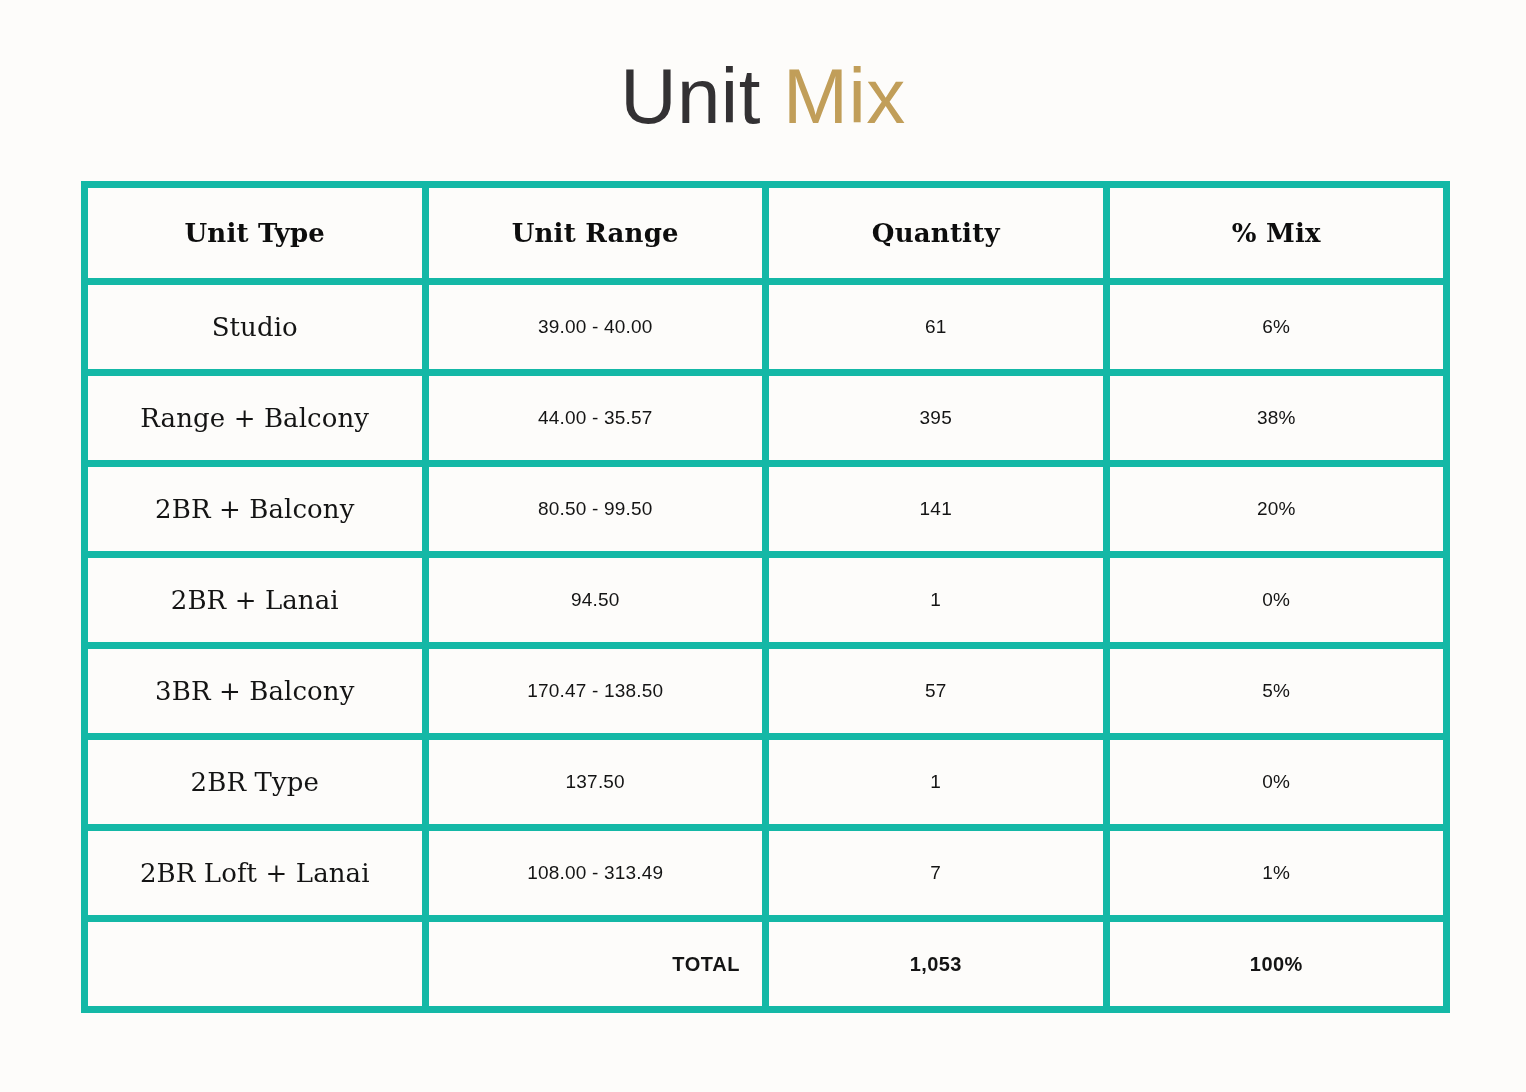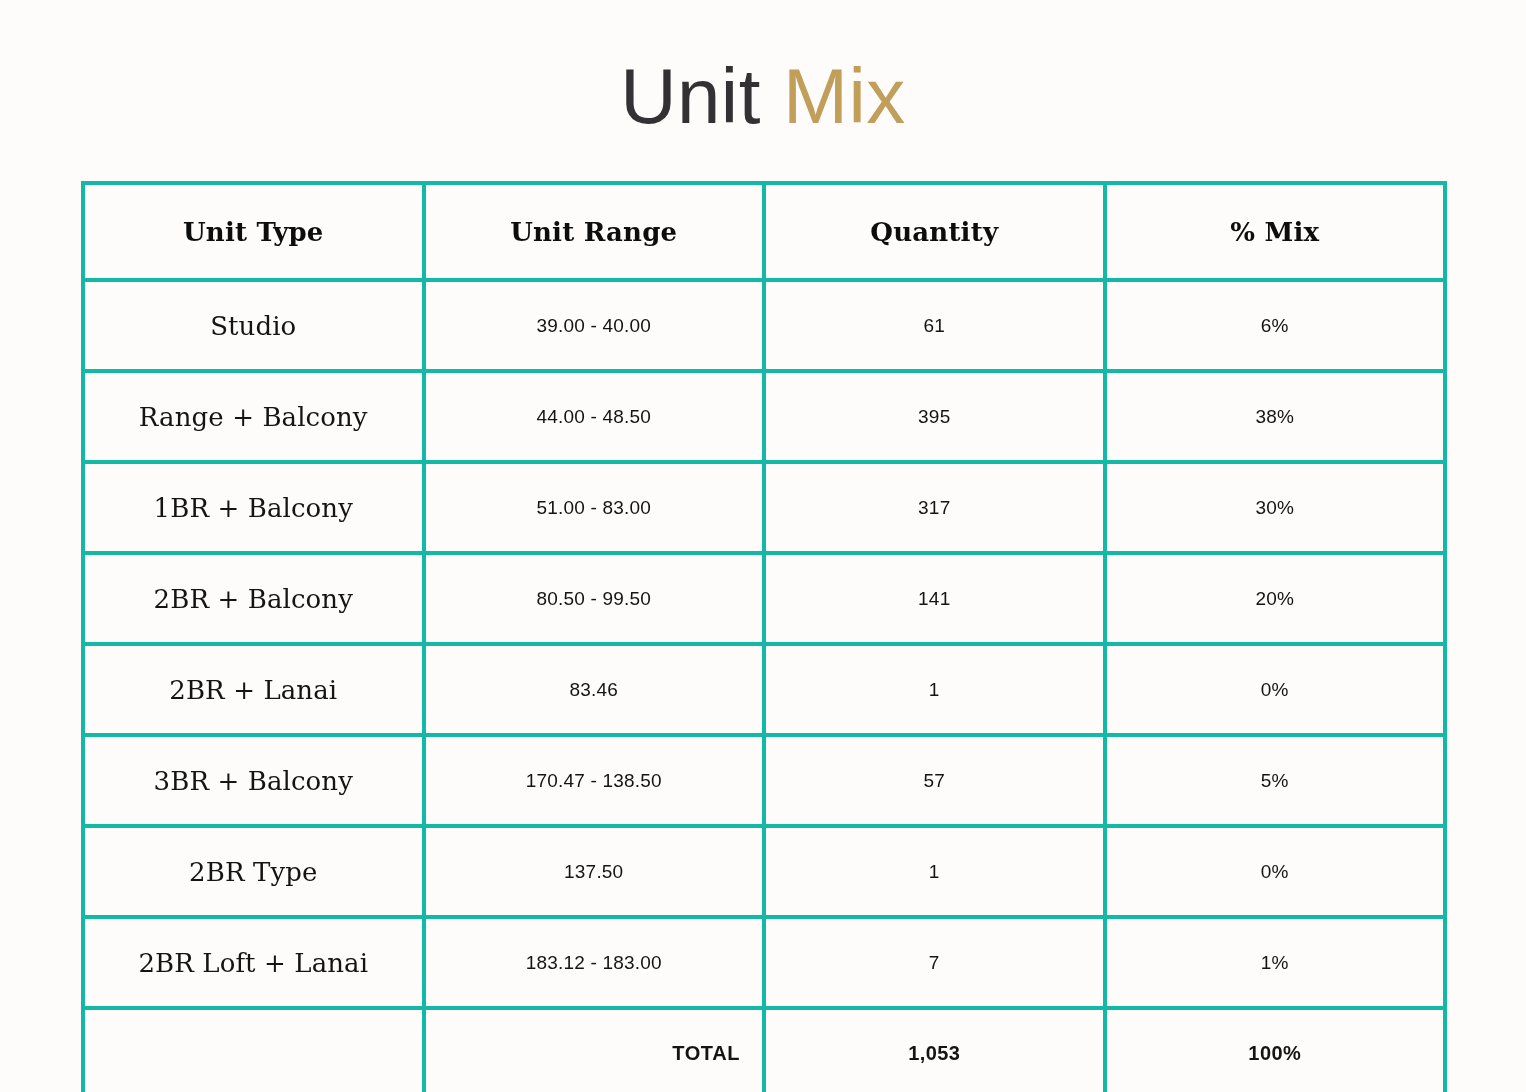--- a/index.html
+++ b/index.html
@@ -56,21 +56,21 @@
     width: 1362px;
     border-collapse: collapse;
     table-layout: fixed;
     background: #fdfcfa;
   }
 
   table.unit-mix col { width: 340.5px; }
 
   table.unit-mix th,
   table.unit-mix td {
-    border: 4px solid #14b8a6;
+    border: 7px solid #14b8a6;
     text-align: center;
     vertical-align: middle;
     color: #141414;
     background: #fdfcfa;
   }
 
   
   table.unit-mix thead th {
     height: 97px;
     font-family: "DejaVu Serif", "Liberation Serif", serif;
@@ -154,63 +154,57 @@
 
         <tr>
           <td class="c-type">Studio</td>
           <td class="c-range">39.00 - 40.00</td>
           <td class="c-qty">61</td>
           <td class="c-mix">6%</td>
         </tr>
 
         <tr>
           <td class="c-type">Range + Balcony</td>
-          <td class="c-range">44.00 - 48.50</td>
+          <td class="c-range">44.00 - 35.57</td>
           <td class="c-qty">395</td>
           <td class="c-mix">38%</td>
         </tr>
 
-        <tr>
-          <td class="c-type">1BR + Balcony</td>
-          <td class="c-range">51.00 - 83.00</td>
-          <td class="c-qty">317</td>
-          <td class="c-mix">30%</td>
-        </tr>
 
         <tr>
           <td class="c-type">2BR + Balcony</td>
           <td class="c-range">80.50 - 99.50</td>
           <td class="c-qty">141</td>
           <td class="c-mix">20%</td>
         </tr>
 
         <tr>
           <td class="c-type">2BR + Lanai</td>
-          <td class="c-range">83.46</td>
+          <td class="c-range">94.50</td>
           <td class="c-qty">1</td>
           <td class="c-mix">0%</td>
         </tr>
 
         <tr>
           <td class="c-type">3BR + Balcony</td>
           <td class="c-range">170.47 - 138.50</td>
           <td class="c-qty">57</td>
           <td class="c-mix">5%</td>
         </tr>
 
         <tr>
           <td class="c-type">2BR Type</td>
           <td class="c-range">137.50</td>
           <td class="c-qty">1</td>
           <td class="c-mix">0%</td>
         </tr>
 
         <tr>
           <td class="c-type">2BR Loft + Lanai</td>
-          <td class="c-range">183.12 - 183.00</td>
+          <td class="c-range">108.00 - 313.49</td>
           <td class="c-qty">7</td>
           <td class="c-mix">1%</td>
         </tr>
 
         <tr class="total-row">
           <td class="c-empty"></td>
           <td class="c-total-label">TOTAL</td>
           <td class="c-total-val">1,053</td>
           <td class="c-total-val">100%</td>
         </tr>

